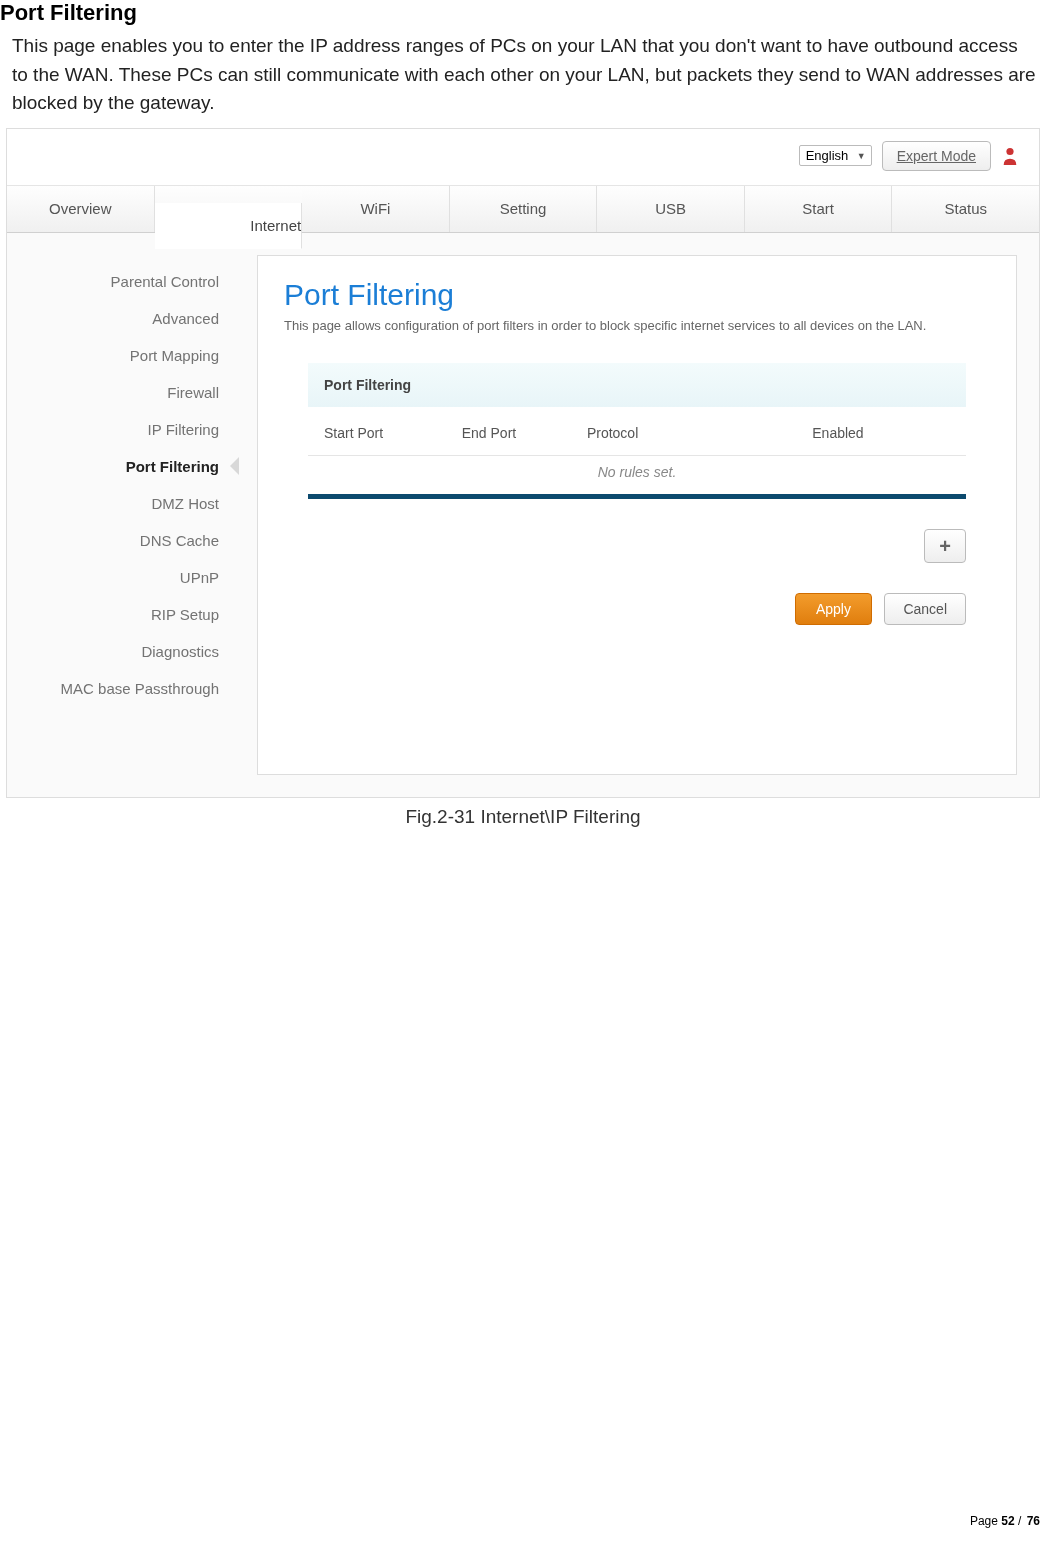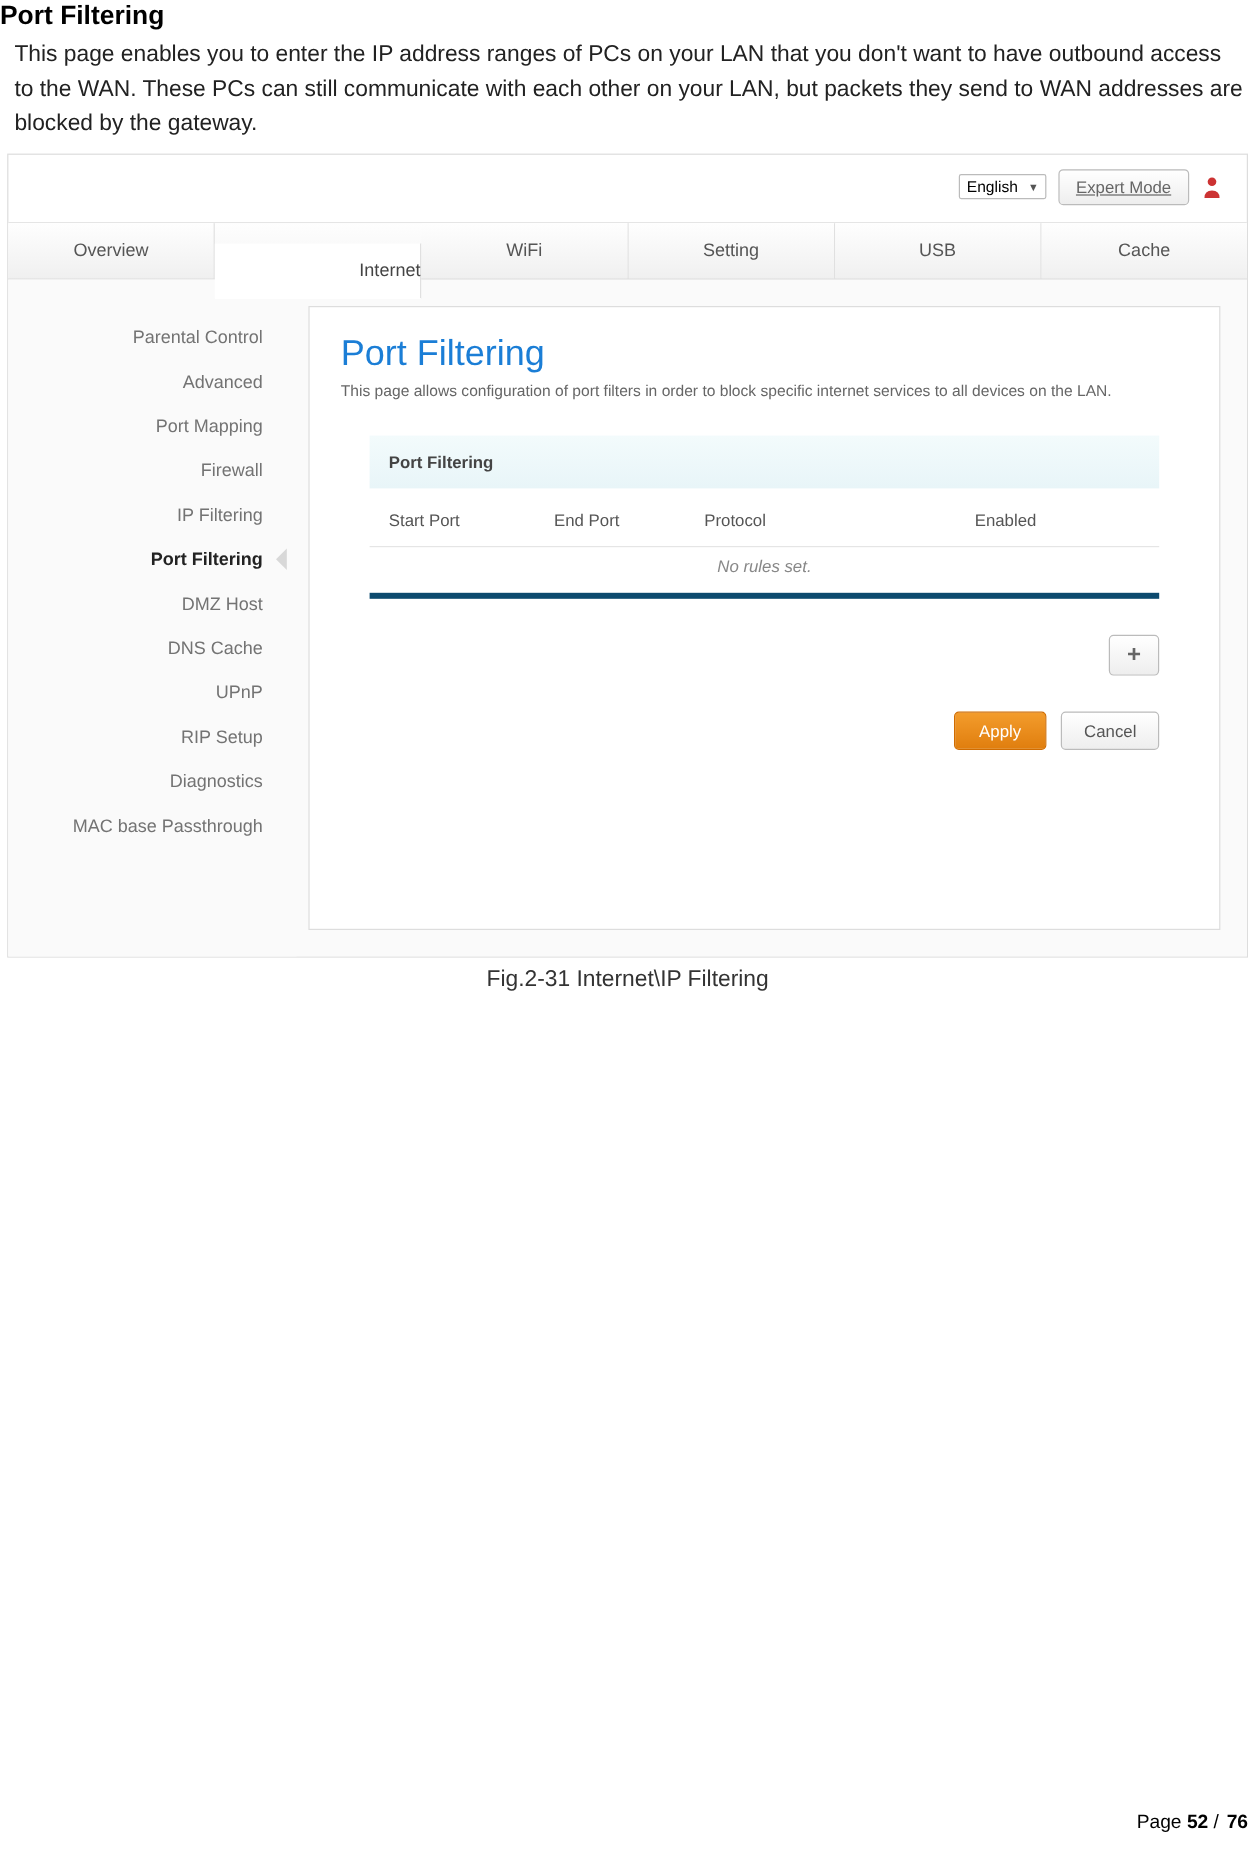--- a/index.html
+++ b/index.html
@@ -227,21 +227,21 @@
     .caption {
       text-align: center;
       font-size: 19px;
       color: #333;
       margin-top: 4px;
     }
     .page-footer {
       position: absolute;
       bottom: 14px;
       right: 6px;
-      font-size: 16px;
+      font-size: 12px;
       color: #000;
     }
     .page-footer .slash { letter-spacing: 1px; }
   </style>
 </head>
 <body>
 
 <div class="page-container">
 
   <h2 class="doc-title">Port Filtering</h2>
@@ -263,21 +263,22 @@
           </svg>
       </span>
     </div>
 
     <div class="tabs">
       <div class="tab">Overview</div>
       <div class="tab active">Internet</div>
       <div class="tab">WiFi</div>
       <div class="tab">Setting</div>
       <div class="tab">USB</div>
-      <div class="tab">Cache</div>
+      <div class="tab">Start</div>
+      <div class="tab">Status</div>
     </div>
 
     <div class="main-area">
 
       <div class="sidebar">
         <div class="sidebar-item">Parental Control</div>
         <div class="sidebar-item">Advanced</div>
         <div class="sidebar-item">Port Mapping</div>
         <div class="sidebar-item">Firewall</div>
         <div class="sidebar-item">IP Filtering</div>

